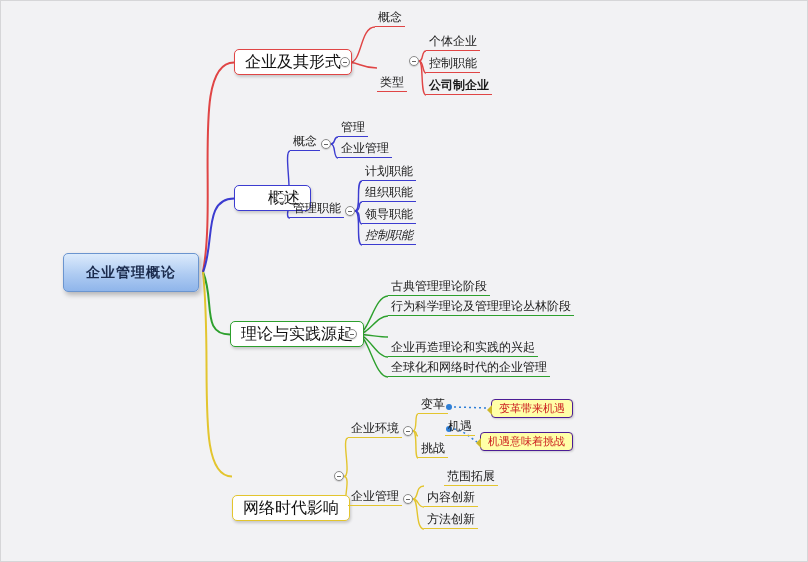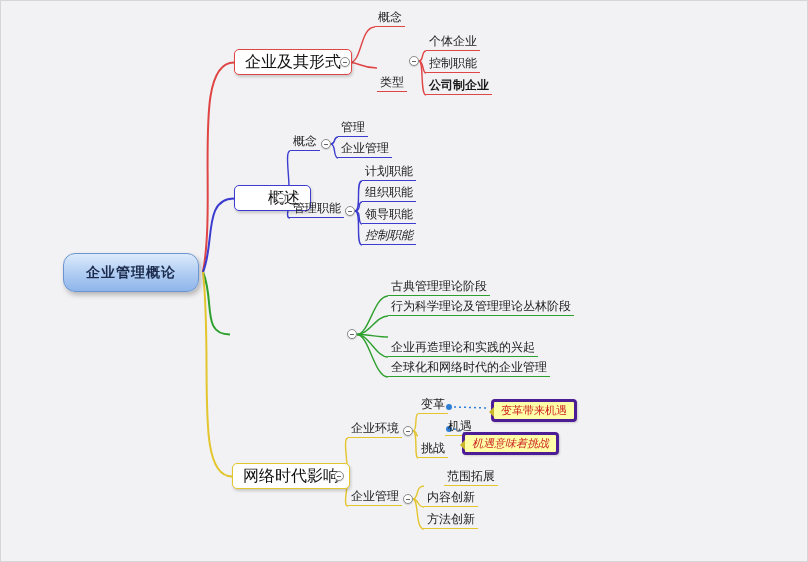--- a/index.html
+++ b/index.html
@@ -1,36 +1,36 @@
 <!DOCTYPE html>
 <html><head>
 <meta charset="utf-8">
 <style>
   html,body{margin:0;padding:0;background:#e8e8ea;font-family:"DejaVu Sans",sans-serif;}
   .canvas{position:relative;width:808px;height:562px;background:#f2f2f4;border:1px solid #d6d6d8;box-sizing:border-box;overflow:hidden;}
   .canvas svg{position:absolute;left:0;top:0;}
   .root-node{position:absolute;left:62px;top:252px;background:linear-gradient(180deg,#dcebfc 0%,#aecbf2 55%,#8fb5ea 100%);
-    border:1px solid #6b95cf;border-radius:12px;font-size:14px;font-weight:bold;line-height:19px;
+    border:1px solid #6b95cf;border-radius:5px;font-size:14px;font-weight:bold;line-height:19px;
     padding:9px 22px;color:#1b2b4d;box-shadow:2px 3px 5px rgba(0,0,0,.25);letter-spacing:1px;white-space:nowrap;}
   .topic{position:absolute;background:#ffffff;border:1.5px solid #999;border-radius:5px;font-size:16px;line-height:16px;
     padding:4px 10px;color:#111;box-shadow:1px 2px 3px rgba(0,0,0,.18);white-space:nowrap;}
   .topic.red{border-color:#e04545;}
   .topic.blue{border-color:#3c3cd0;padding-left:33px;}
   .topic.green{border-color:#2da02d;}
-  .topic.yellow{border-color:#e3c52e;}
+  .topic.yellow{border-color:#e3c52e;margin-top:32px;}
   .leaf{position:absolute;font-size:12px;line-height:16px;padding:0 3px 1px 3px;border-bottom:1px solid #999;
     color:#1a1a1a;white-space:nowrap;text-align:right;}
   .leaf.red{border-color:#e04545;}
   .leaf.blue{border-color:#3c3cd0;}
   .leaf.green{border-color:#2da02d;}
   .leaf.yellow{border-color:#e3c52e;}
   .minus{position:absolute;width:10px;height:10px;border:1px solid #8a8a8a;border-radius:50%;background:#fff;
     box-sizing:border-box;box-shadow:0 1px 1px rgba(0,0,0,.15);}
   .minus-glyph{position:absolute;left:2px;right:2px;top:3.5px;height:1px;background:#666;}
-  .callout{position:absolute;background:#ffffa8;border:3px solid #4c1d95;border-radius:4px;color:#cc2222;
+  .callout{position:absolute;background:#ffffa8;border:1px solid #4c1d95;border-radius:4px;color:#cc2222;
     font-size:11px;line-height:13px;padding:2px 7px;box-shadow:1px 1px 2px rgba(0,0,0,.15);white-space:nowrap;}
   .callout::before{content:"";position:absolute;left:-5px;top:5px;width:0;height:0;
     border:5px solid transparent;border-right-color:#cdb82a;border-left:0;}
 </style>
 </head>
 <body>
 
 <div class="canvas">
 
   <svg width="808" height="562">
@@ -111,41 +111,42 @@
   <div class="leaf blue" style="left:337px;top:139px;">企业管理</div>
   <div class="leaf blue" style="left:289px;top:199px;">管理职能</div>
   <div class="minus" style="left:344px;top:205px;">
       <span class="minus-glyph"></span>
     </div>
   <div class="leaf blue" style="left:361px;top:162px;">计划职能</div>
   <div class="leaf blue" style="left:361px;top:183px;">组织职能</div>
   <div class="leaf blue" style="left:361px;top:205px;">领导职能</div>
   <div class="leaf blue" style="left:361px;top:226px;font-style:italic;">控制职能</div>
 
+  <div class="topic green" style="left:229px;top:320px;">理论与实践源起</div>
   <div class="minus" style="left:346px;top:328px;">
       <span class="minus-glyph"></span>
     </div>
   <div class="leaf green" style="left:387px;top:277px;">古典管理理论阶段</div>
   <div class="leaf green" style="left:387px;top:297px;">行为科学理论及管理理论丛林阶段</div>
   <div class="leaf green" style="left:387px;top:338px;">企业再造理论和实践的兴起</div>
   <div class="leaf green" style="left:387px;top:358px;">全球化和网络时代的企业管理</div>
 
   <div class="topic yellow" style="left:231px;top:462px;">网络时代影响</div>
   <div class="minus" style="left:333px;top:470px;">
       <span class="minus-glyph"></span>
     </div>
   <div class="leaf yellow" style="left:347px;top:419px;">企业环境</div>
   <div class="minus" style="left:402px;top:425px;">
       <span class="minus-glyph"></span>
     </div>
   <div class="leaf yellow" style="left:417px;top:395px;">变革</div>
   <div class="leaf yellow" style="left:417px;top:417px;margin-left:27px;">机遇</div>
   <div class="leaf yellow" style="left:417px;top:439px;">挑战</div>
   <div class="callout" style="left:490px;top:398px;">变革带来机遇</div>
-  <div class="callout" style="left:461px;top:431px;font-style:italic;">机遇意味着挑战</div>
+  <div class="callout" style="left:479px;top:431px;">机遇意味着挑战</div>
   <div class="leaf yellow" style="left:347px;top:487px;">企业管理</div>
   <div class="minus" style="left:402px;top:493px;">
       <span class="minus-glyph"></span>
     </div>
   <div class="leaf yellow" style="left:443px;top:467px;">范围拓展</div>
   <div class="leaf yellow" style="left:423px;top:488px;">内容创新</div>
   <div class="leaf yellow" style="left:423px;top:510px;">方法创新</div>
 
 </div>
 

